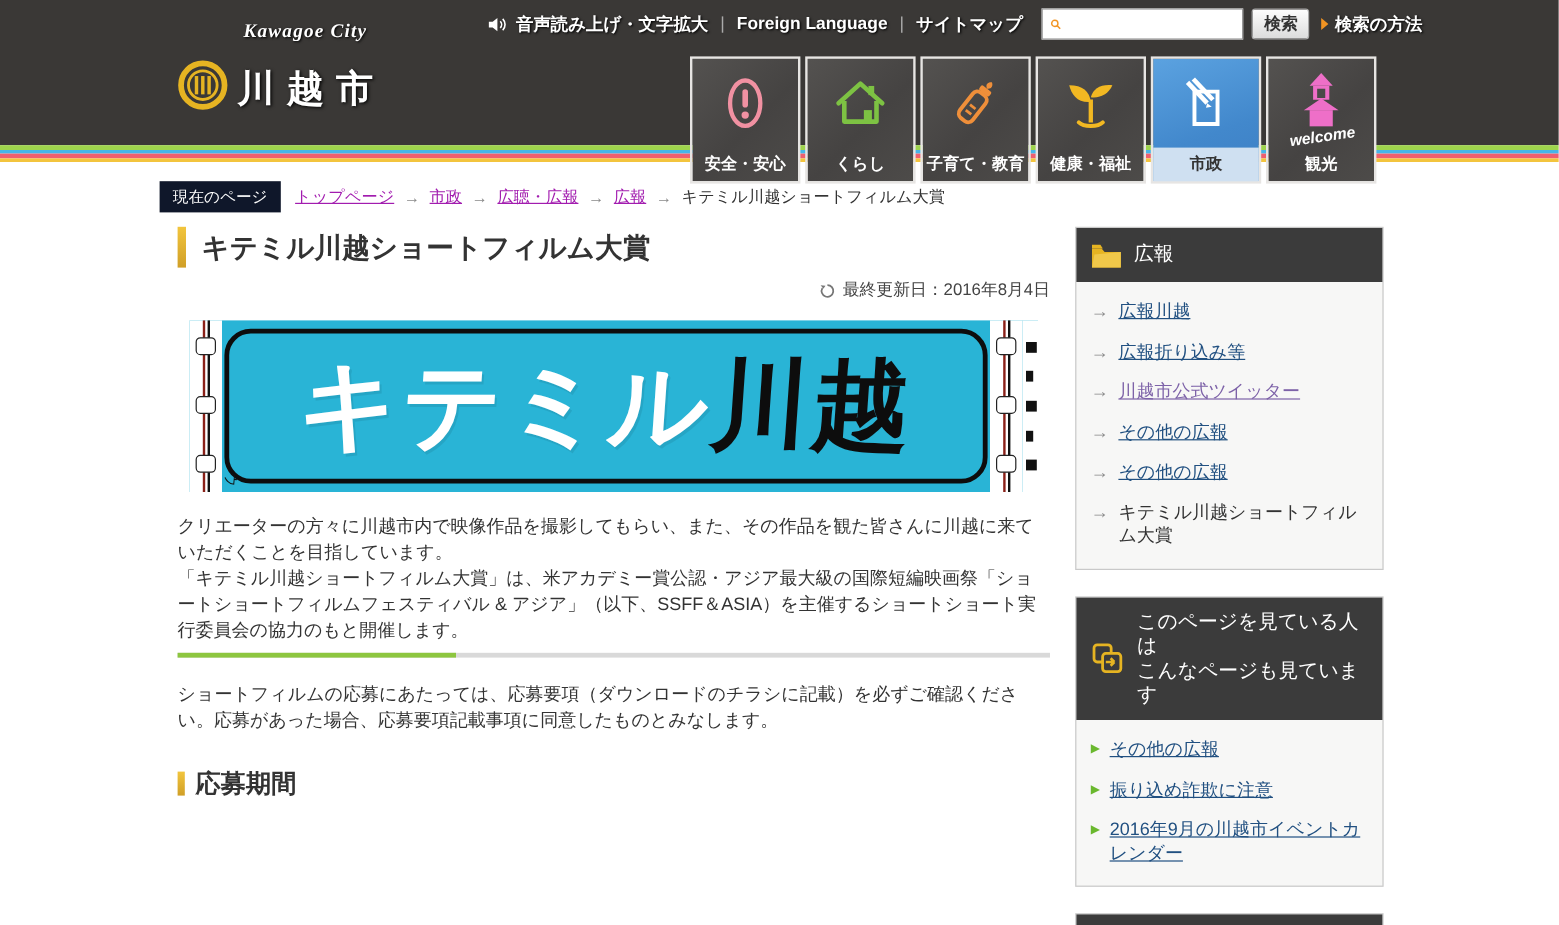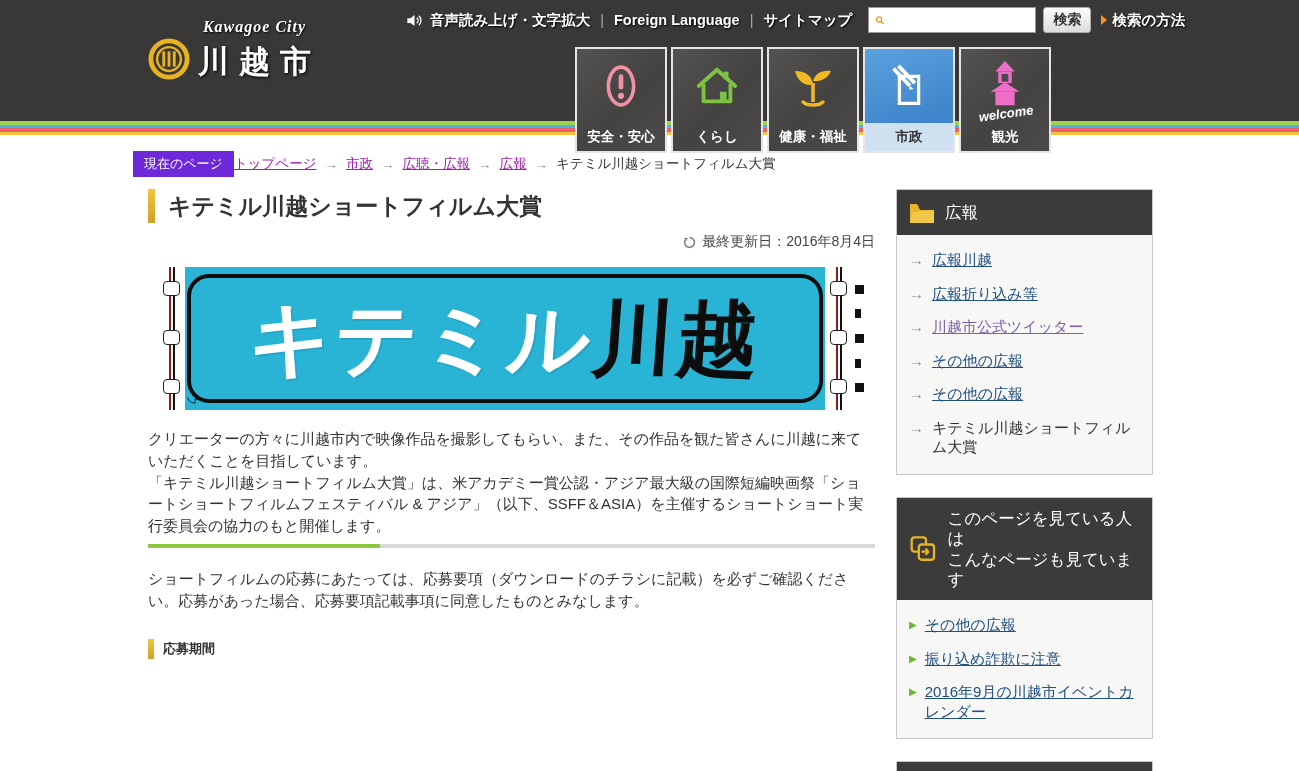--- a/index.html
+++ b/index.html
@@ -21,21 +21,21 @@
   .stripes { position:absolute; top:121px; left:0; right:0; height:14px; display:flex; flex-direction:column; }
   .stripes div { flex:1; }
   .stripe-green { background:#9ed44c; }
   .stripe-blue  { background:#45b5e8; }
   .stripe-red   { background:#ee5f6e; }
   .stripe-yellow{ background:#f3c43e; }
 
   .logo-block { position:absolute; top:18px; left:148px; text-align:center; color:#fff; }
   .logo-en { font-family:"Liberation Serif","DejaVu Serif",serif; font-style:italic; font-weight:bold;
              font-size:16px; letter-spacing:1px; text-shadow:1px 1px 2px #000; margin-left:40px;}
-  .logo-row { display:flex; align-items:center; margin-top:2px;font-family:Liberation Mono, monospace; }
+  .logo-row { display:flex; align-items:center; margin-top:14px; }
   .logo-ja { font-size:31px; font-weight:bold; letter-spacing:10px; text-shadow:1px 1px 3px #000; margin-left:8px; }
 
   .util { position:absolute; top:7px; left:405px; display:flex; align-items:center; color:#fff; font-size:14.5px; font-weight:bold; white-space:nowrap; }
   .util .sep { color:#aaa; margin:0 10px; font-weight:normal; }
   .util a { color:#fff; text-decoration:none; text-shadow:1px 1px 2px #000; cursor:pointer; }
   .speaker { margin-right:6px; display:inline-flex; }
   .searchbox { display:flex; align-items:center; margin-left:16px; }
   .search-field { width:168px; height:26px; background:#fff; border:1px solid #999; display:flex; align-items:center; padding:0 6px; }
   .search-field input { border:none; outline:none; width:140px; font-size:13px; margin-left:4px;}
   .search-btn { margin-left:7px; height:26px; padding:0 9px; font-size:14px; font-weight:bold; color:#333;
@@ -51,21 +51,21 @@
   .tab-icon { flex:1; display:flex; align-items:center; justify-content:center; position:relative; }
   .tab-label { height:28px; display:flex; align-items:center; justify-content:center;
                color:#fff; font-size:13.5px; font-weight:bold; letter-spacing:0; white-space:nowrap;}
   .tab.active { background:linear-gradient(160deg,#5ba2e0 0%,#4288cc 60%,#3d7fc4 100%); }
   .tab.active .tab-label { background:#cfe0f1; color:#333; }
   .welcome-script { position:absolute; bottom:2px; left:2px; right:0; color:#fff; font-style:italic;
                     font-size:13px; transform:rotate(-8deg); text-align:center; font-weight:bold;}
 
   
   .crumbs { margin:16px 0 0 133px; display:flex; align-items:center; font-size:13.5px; }
-  .crumb-badge { background:#6d28d9; color:#fff; padding:4px 11px; font-size:13px; }
+  .crumb-badge { background:#0f172a; color:#fff; padding:4px 11px; font-size:13px; margin-right:12px; }
   .crumbs a { color:#a21caf; text-decoration:underline; cursor:pointer; }
   .crumb-sep { color:#8a8a8a; margin:0 8px; }
   .crumb-current { color:#333; }
 
   
   .layout { display:flex; margin:12px 0 0 133px; width:1020px; }
   .main-col { width:742px; padding-left:15px; }
   .side-col { width:257px; margin-left:21px; }
 
   
@@ -92,21 +92,21 @@
   .banner-marks i:nth-child(odd){ width:9px; } .banner-marks i:nth-child(even){ width:6px; }
 
   .body-text { margin-top:18px; font-size:15px; line-height:1.45; color:#333; }
   .body-text p { margin:0; }
 
   h2.sec { margin-top:28px; font-size:21px; color:#333; }
   .sec-underline { margin-top:7px; height:4px; background:#d9d9d9; position:relative; }
   .sec-underline::before { content:""; position:absolute; left:0; top:0; height:4px; width:232px; background:#8dc63f; }
   .sec-body { margin-top:20px; font-size:15px; line-height:1.5; }
 
-  h3.sub { display:flex; align-items:center; margin-top:26px; font-size:13px; color:#333; }
+  h3.sub { display:flex; align-items:center; margin-top:26px; font-size:21px; color:#333; }
   .gold-bar-sm { width:6px; height:20px; background:linear-gradient(#f2c53d,#d09f27); margin-right:9px; }
 
   
   .side-box { border:1px solid #c9c9c9; background:#f7f7f6; margin-bottom:22px; }
   .side-head { background:#3b3b3b; color:#fff; display:flex; align-items:center; padding:10px 12px; min-height:45px; }
   .side-head .txt { font-size:16.5px; margin-left:10px; line-height:1.25; }
   .side-list { padding:8px 10px 10px 10px; }
   .side-item { display:flex; align-items:flex-start; padding:7px 2px; font-size:15px; line-height:1.3; }
   .side-item .arr { color:#8a8a8a; margin-right:8px; flex:none; }
   .side-item .bullet { color:#6ab82e; font-size:10px; margin:3px 8px 0 0; flex:none; }
@@ -190,20 +190,34 @@
           <path d="M5 24 L24 7 L43 24" fill="none" stroke="#7dc243" stroke-width="4" stroke-linecap="round" stroke-linejoin="round"></path>
           <path d="M10 22 V40 H38 V22" fill="none" stroke="#7dc243" stroke-width="4" stroke-linejoin="round"></path>
           <rect x="27" y="30" width="7" height="10" fill="#7dc243"></rect>
           <rect x="31" y="9" width="5" height="8" fill="#7dc243"></rect>
         </svg>
       </div>
       <div class="tab-label">くらし</div>
     </div>
     <div class="tab">
       <div class="tab-icon">
+        <svg width="48" height="50" viewBox="0 0 48 52">
+          <g transform="rotate(38 24 26)">
+            <rect x="17" y="16" width="14" height="28" rx="5" fill="none" stroke="#ef8f3a" stroke-width="3.4"></rect>
+            <rect x="18.5" y="10" width="11" height="5" rx="1.5" fill="#ef8f3a"></rect>
+            <path d="M24 3 C21 5 20.5 8 24 10 C27.5 8 27 5 24 3 Z" fill="#ef8f3a"></path>
+            <line x1="21" y1="30" x2="27" y2="30" stroke="#ef8f3a" stroke-width="2.4"></line>
+            <line x1="21" y1="36" x2="27" y2="36" stroke="#ef8f3a" stroke-width="2.4"></line>
+          </g>
+        </svg>
+      </div>
+      <div class="tab-label">子育て・教育</div>
+    </div>
+    <div class="tab">
+      <div class="tab-icon">
         <svg width="48" height="48" viewBox="0 0 48 48">
           <path d="M24 40 C24 32 24 28 24 21" stroke="#f2b822" stroke-width="3.6" fill="none"></path>
           <path d="M24 23 C13 24 8 17 6 9 C17 9 23 14 24 23 Z" fill="#f2b822"></path>
           <path d="M24 19 C32 20 39 16 42 9 C32 8 26 12 24 19 Z" fill="#f2b822"></path>
           <path d="M14 40 C18 44 30 44 34 40" stroke="#f2b822" stroke-width="3.4" fill="none" stroke-linecap="round"></path>
         </svg>
       </div>
       <div class="tab-label">健康・福祉</div>
     </div>
     <div class="tab active">

